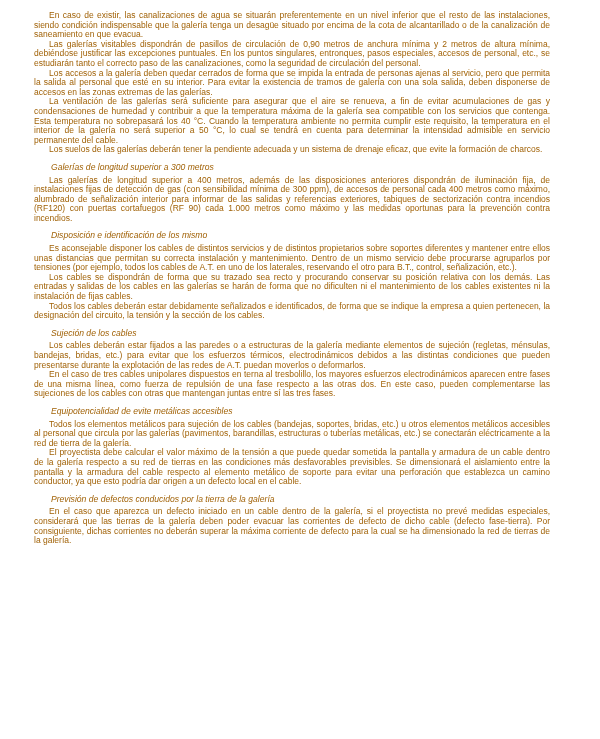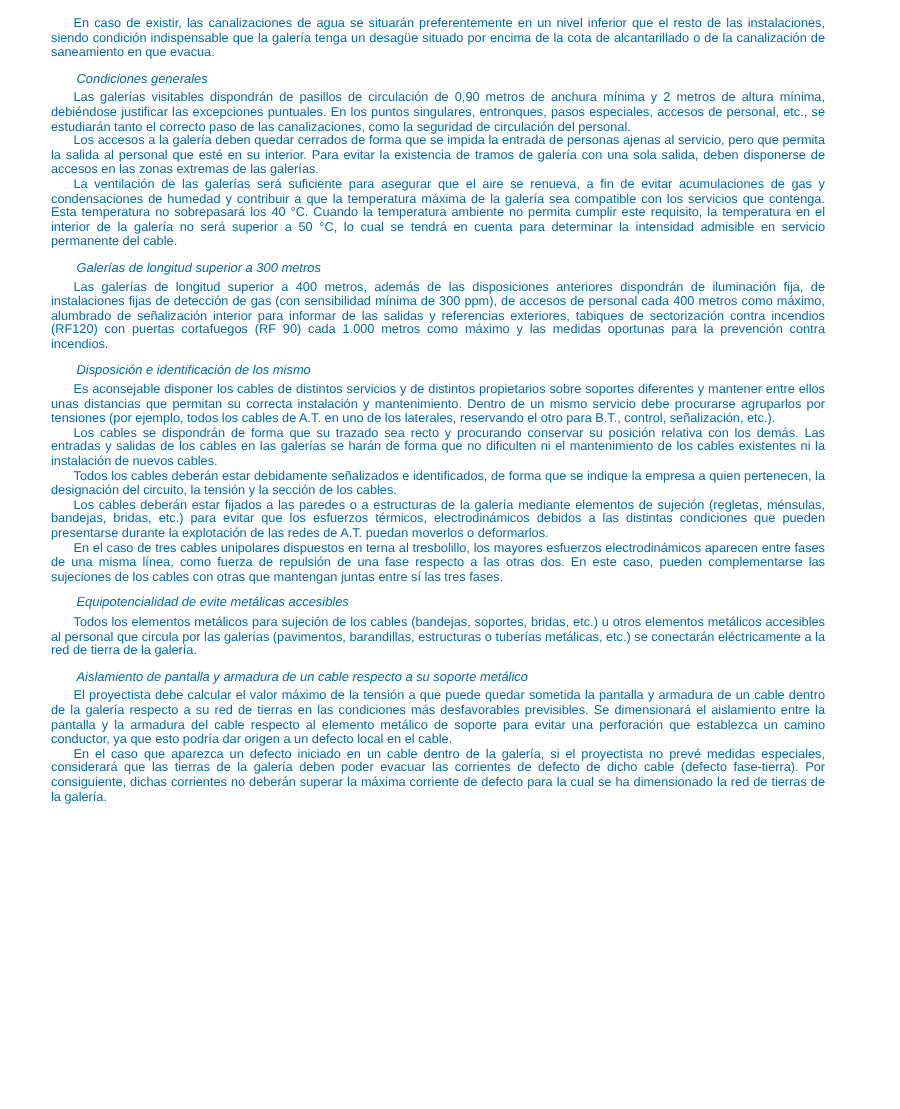--- a/index.html
+++ b/index.html
@@ -13,21 +13,21 @@
     overflow: hidden;
     font-family: "Liberation Sans", "DejaVu Sans", sans-serif;
     -webkit-font-smoothing: antialiased;
   }
   .page {
     box-sizing: border-box;
     width: 600px;
     height: 739px;
     padding: 11px 50px 0 34px;
     background: #ffffff;
-    color: #0369a1;
+    color: #a16207;
     overflow: hidden;
   }
   .para {
     margin: 0;
     text-align: justify;
     text-indent: 15px;
     font-size: 8.5px;
     line-height: 9.6px;
     hyphens: auto;
     -webkit-hyphens: auto;
@@ -40,30 +40,31 @@
     margin: 8px 0 3px 0;
     padding-left: 17px;
     text-indent: 0;
   }
 </style>
 </head>
 <body>
 
 <main class="page" id="doc-root">
     <p class="para">En caso de existir, las canalizaciones de agua se situarán preferentemente en un nivel inferior que el resto de las instalaciones, siendo condición indispensable que la galería tenga un desagüe situado por encima de la cota de alcantarillado o de la canalización de saneamiento en que evacua.</p>
-    <h3 class="heading">Condiciones generales</h3>
     <p class="para">Las galerías visitables dispondrán de pasillos de circulación de 0,90 metros de anchura mínima y 2 metros de altura mínima, debiéndose justificar las excepciones puntuales. En los puntos singulares, entronques, pasos especiales, accesos de personal, etc., se estudiarán tanto el correcto paso de las canalizaciones, como la seguridad de circulación del personal.</p>
     <p class="para">Los accesos a la galería deben quedar cerrados de forma que se impida la entrada de personas ajenas al servicio, pero que permita la salida al personal que esté en su interior. Para evitar la existencia de tramos de galería con una sola salida, deben disponerse de accesos en las zonas extremas de las galerías.</p>
     <p class="para">La ventilación de las galerías será suficiente para asegurar que el aire se renueva, a fin de evitar acumulaciones de gas y condensaciones de humedad y contribuir a que la temperatura máxima de la galería sea compatible con los servicios que contenga. Esta temperatura no sobrepasará los 40 °C. Cuando la temperatura ambiente no permita cumplir este requisito, la temperatura en el interior de la galería no será superior a 50 °C, lo cual se tendrá en cuenta para determinar la intensidad admisible en servicio permanente del cable.</p>
+    <p class="para">Los suelos de las galerías deberán tener la pendiente adecuada y un sistema de drenaje eficaz, que evite la formación de charcos.</p>
     <h3 class="heading">Galerías de longitud superior a 300 metros</h3>
     <p class="para">Las galerías de longitud superior a 400 metros, además de las disposiciones anteriores dispondrán de iluminación fija, de instalaciones fijas de detección de gas (con sensibilidad mínima de 300 ppm), de accesos de personal cada 400 metros como máximo, alumbrado de señalización interior para informar de las salidas y referencias exteriores, tabiques de sectorización contra incendios (RF120) con puertas cortafuegos (RF 90) cada 1.000 metros como máximo y las medidas oportunas para la prevención contra incendios.</p>
     <h3 class="heading">Disposición e identificación de los mismo</h3>
     <p class="para">Es aconsejable disponer los cables de distintos servicios y de distintos propietarios sobre soportes diferentes y mantener entre ellos unas distancias que permitan su correcta instalación y mantenimiento. Dentro de un mismo servicio debe procurarse agruparlos por tensiones (por ejemplo, todos los cables de A.T. en uno de los laterales, reservando el otro para B.T., control, señalización, etc.).</p>
-    <p class="para">Los cables se dispondrán de forma que su trazado sea recto y procurando conservar su posición relativa con los demás. Las entradas y salidas de los cables en las galerías se harán de forma que no dificulten ni el mantenimiento de los cables existentes ni la instalación de nuevos cables.</p>
+    <p class="para">Los cables se dispondrán de forma que su trazado sea recto y procurando conservar su posición relativa con los demás. Las entradas y salidas de los cables en las galerías se harán de forma que no dificulten ni el mantenimiento de los cables existentes ni la instalación de fijas cables.</p>
     <p class="para">Todos los cables deberán estar debidamente señalizados e identificados, de forma que se indique la empresa a quien pertenecen, la designación del circuito, la tensión y la sección de los cables.</p>
+    <h3 class="heading">Sujeción de los cables</h3>
     <p class="para">Los cables deberán estar fijados a las paredes o a estructuras de la galería mediante elementos de sujeción (regletas, ménsulas, bandejas, bridas, etc.) para evitar que los esfuerzos térmicos, electrodinámicos debidos a las distintas condiciones que pueden presentarse durante la explotación de las redes de A.T. puedan moverlos o deformarlos.</p>
     <p class="para">En el caso de tres cables unipolares dispuestos en terna al tresbolillo, los mayores esfuerzos electrodinámicos aparecen entre fases de una misma línea, como fuerza de repulsión de una fase respecto a las otras dos. En este caso, pueden complementarse las sujeciones de los cables con otras que mantengan juntas entre sí las tres fases.</p>
     <h3 class="heading">Equipotencialidad de evite metálicas accesibles</h3>
     <p class="para">Todos los elementos metálicos para sujeción de los cables (bandejas, soportes, bridas, etc.) u otros elementos metálicos accesibles al personal que circula por las galerías (pavimentos, barandillas, estructuras o tuberías metálicas, etc.) se conectarán eléctricamente a la red de tierra de la galería.</p>
-    <h3 class="heading">Aislamiento de pantalla y armadura de un cable respecto a su soporte metálico</h3>
     <p class="para">El proyectista debe calcular el valor máximo de la tensión a que puede quedar sometida la pantalla y armadura de un cable dentro de la galería respecto a su red de tierras en las condiciones más desfavorables previsibles. Se dimensionará el aislamiento entre la pantalla y la armadura del cable respecto al elemento metálico de soporte para evitar una perforación que establezca un camino conductor, ya que esto podría dar origen a un defecto local en el cable.</p>
+    <h3 class="heading">Previsión de defectos conducidos por la tierra de la galería</h3>
     <p class="para">En el caso que aparezca un defecto iniciado en un cable dentro de la galería, si el proyectista no prevé medidas especiales, considerará que las tierras de la galería deben poder evacuar las corrientes de defecto de dicho cable (defecto fase-tierra). Por consiguiente, dichas corrientes no deberán superar la máxima corriente de defecto para la cual se ha dimensionado la red de tierras de la galería.</p>
   </main>
 
 </body></html>

